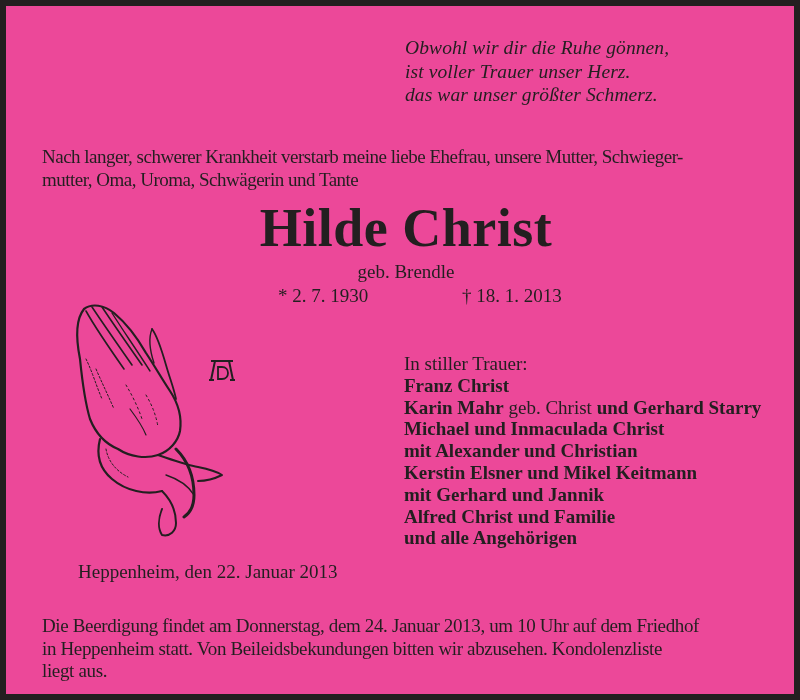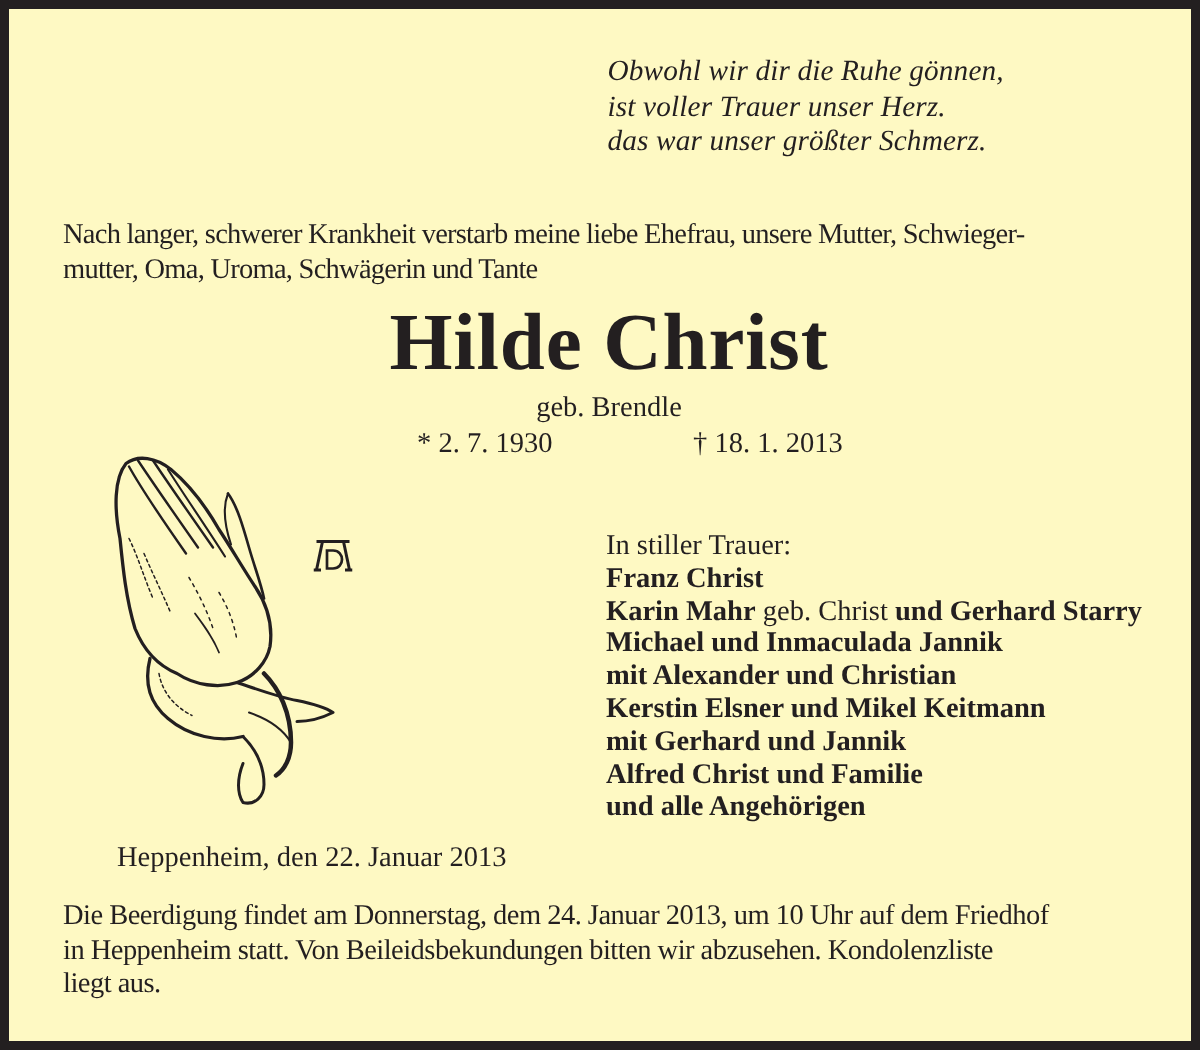--- a/index.html
+++ b/index.html
@@ -1,19 +1,19 @@
 <!DOCTYPE html>
 <html><head>
 <meta charset="utf-8">
 <style>
   html, body { margin: 0; padding: 0; background: #ffffff; }
   body { width: 800px; height: 700px; position: relative; overflow: hidden; }
   .frame {
     position: absolute; left: 0; top: 0; width: 800px; height: 700px;
-    box-sizing: border-box; border: 6px solid #231f20; background: #fef9c3;
+    box-sizing: border-box; border: 6px solid #231f20; background: #ec4899;
   }
   .serif { font-family: "Liberation Serif", "DejaVu Serif", serif; color: #231f20; }
   .poem {
     position: absolute; left: 399px; top: 30px; font-style: italic;
     font-size: 19.5px; line-height: 23.5px; letter-spacing: 0.1px;
   }
   .poem div { white-space: nowrap; }
   .intro {
     position: absolute; left: 36px; top: 139px; width: 740px;
     font-size: 19px; line-height: 23px; letter-spacing: -0.5px;
@@ -40,21 +40,21 @@
   }
   .mourners {
     position: absolute; left: 398px; top: 347px; font-size: 19px; line-height: 21.8px;
   }
   .mourners div { white-space: nowrap; }
   .mourners .b { font-weight: bold; }
   .place {
     position: absolute; left: 36px; top: 555px; font-size: 19px; line-height: 21.5px; margin-left: 36px;
   }
   .funeral {
-    position: absolute; left: 36px; top: 594px; width: 740px;
+    position: absolute; left: 36px; top: 609px; width: 740px;
     font-size: 19px; line-height: 22.5px; letter-spacing: -0.35px;
   }
   .funeral div { white-space: nowrap; }
 </style>
 </head>
 <body>
 
 <div class="frame">
 
   <div class="poem serif">
@@ -111,21 +111,21 @@
       <line x1="0" y1="22" x2="5" y2="22"></line>
       <line x1="21" y1="22" x2="26" y2="22"></line>
       <path d="M9 9 L9 21 L13 21 C17 21 19 18 19 15 C19 12 17 9 13 9 Z" stroke-width="1.8"></path>
     </g>
   </svg>
 
   <div class="mourners serif">
     <div>In stiller Trauer:</div>
     <div class="b">Franz Christ</div>
     <div><span class="b">Karin Mahr</span><span style="white-space:pre"> geb. Christ </span><span class="b">und Gerhard Starry</span></div>
-    <div class="b">Michael und Inmaculada Jannik</div>
+    <div class="b">Michael und Inmaculada Christ</div>
     <div class="b">mit Alexander und Christian</div>
     <div class="b">Kerstin Elsner und Mikel Keitmann</div>
     <div class="b">mit Gerhard und Jannik</div>
     <div class="b">Alfred Christ und Familie</div>
     <div class="b">und alle Angehörigen</div>
   </div>
 
   <div class="place serif">
     <div>Heppenheim, den 22. Januar 2013</div>
   </div>

